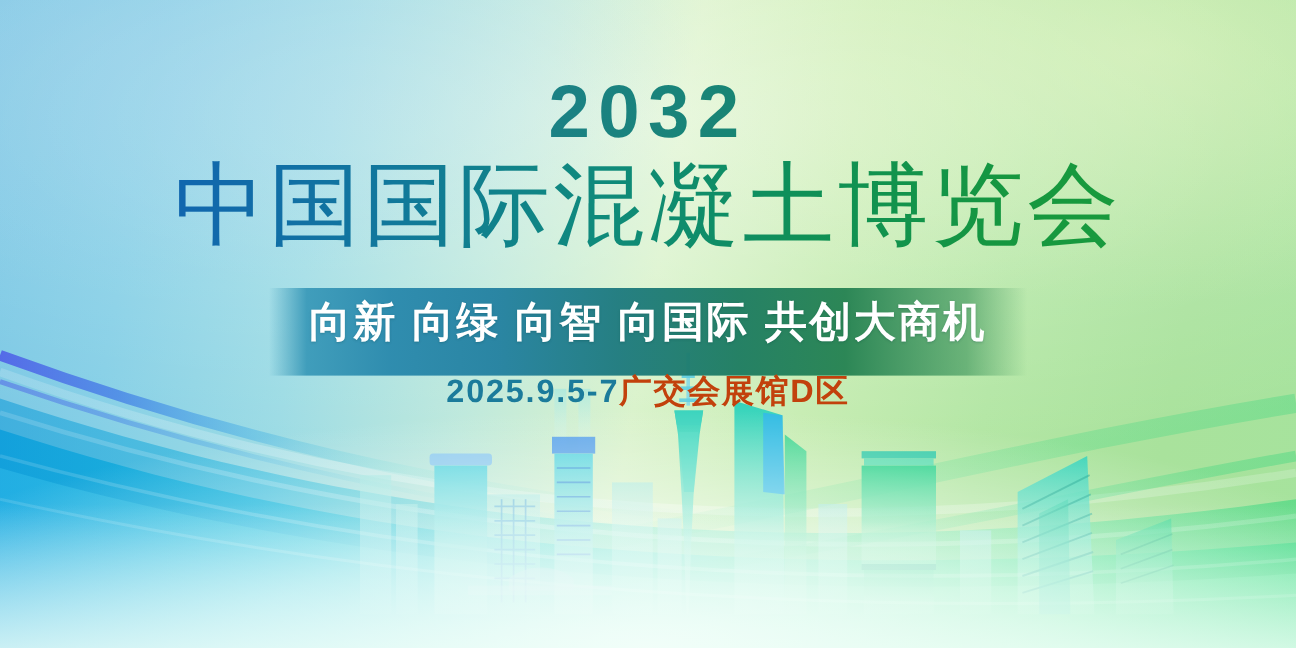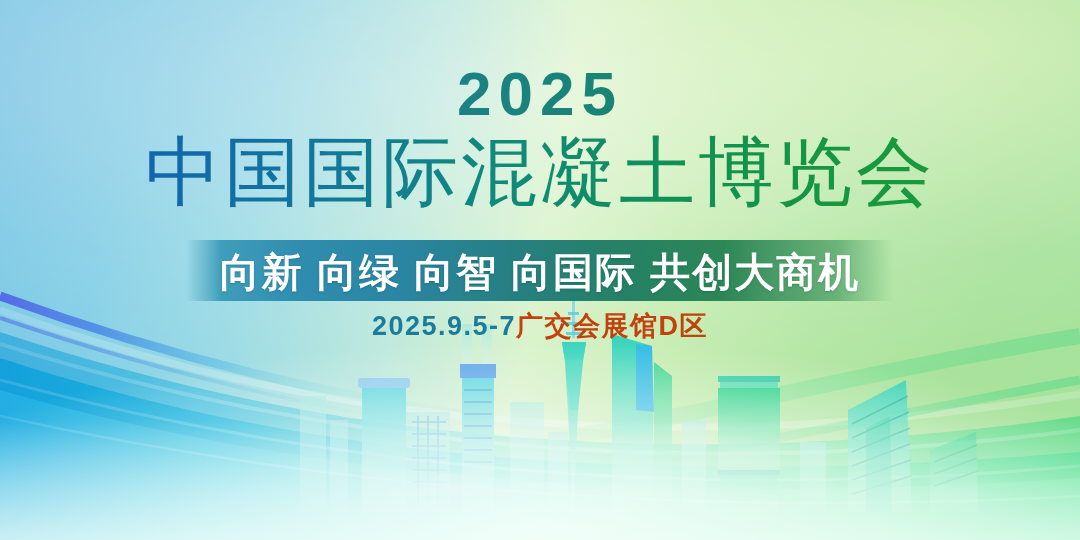--- a/index.html
+++ b/index.html
@@ -127,22 +127,22 @@
 
   .slogan-wrap {
     position: absolute;
     top: 240px;
     left: 0; right: 0;
     display: flex;
     justify-content: center;
   }
   .slogan {
     position: relative;
-    padding: 9px 34px 6px 34px;
-    font-size: 40px;
+    padding: 9px 34px 24px 34px;
+    font-size: 35px;
     font-weight: 600;
     letter-spacing: 2px;
     line-height: 1.15;
     color: #ffffff;
     white-space: nowrap;
     background: linear-gradient(90deg,
         rgba(53,152,183,0.0) 0%,
         rgba(46,146,180,0.85) 5%,
         rgba(40,136,172,0.95) 16%,
         rgba(34,128,160,0.95) 30%,
@@ -351,21 +351,21 @@
       <path d="M424,190 C440,178 462,178 478,190 L478,200 L424,200 Z" fill="#9fd9e0" opacity="0.45"></path>
       <rect x="390" y="196" width="120" height="8" fill="#a8dde3" opacity="0.35"></rect>
     </svg>
   </div>
 
   <div class="haze"></div>
   <div class="haze-band"></div>
 
   <div class="content">
 
-    <div class="year">2025</div>
+    <div class="year">2032</div>
 
     <div class="maintitle">中国国际混凝土博览会</div>
 
     <div class="slogan-wrap">
       <div class="slogan">向新 向绿 向智 向国际 共创大商机</div>
     </div>
 
     <div class="dateline">
       <span class="date">2025.9.5-7</span><span class="venue">广交会展馆D区</span>
     </div>

